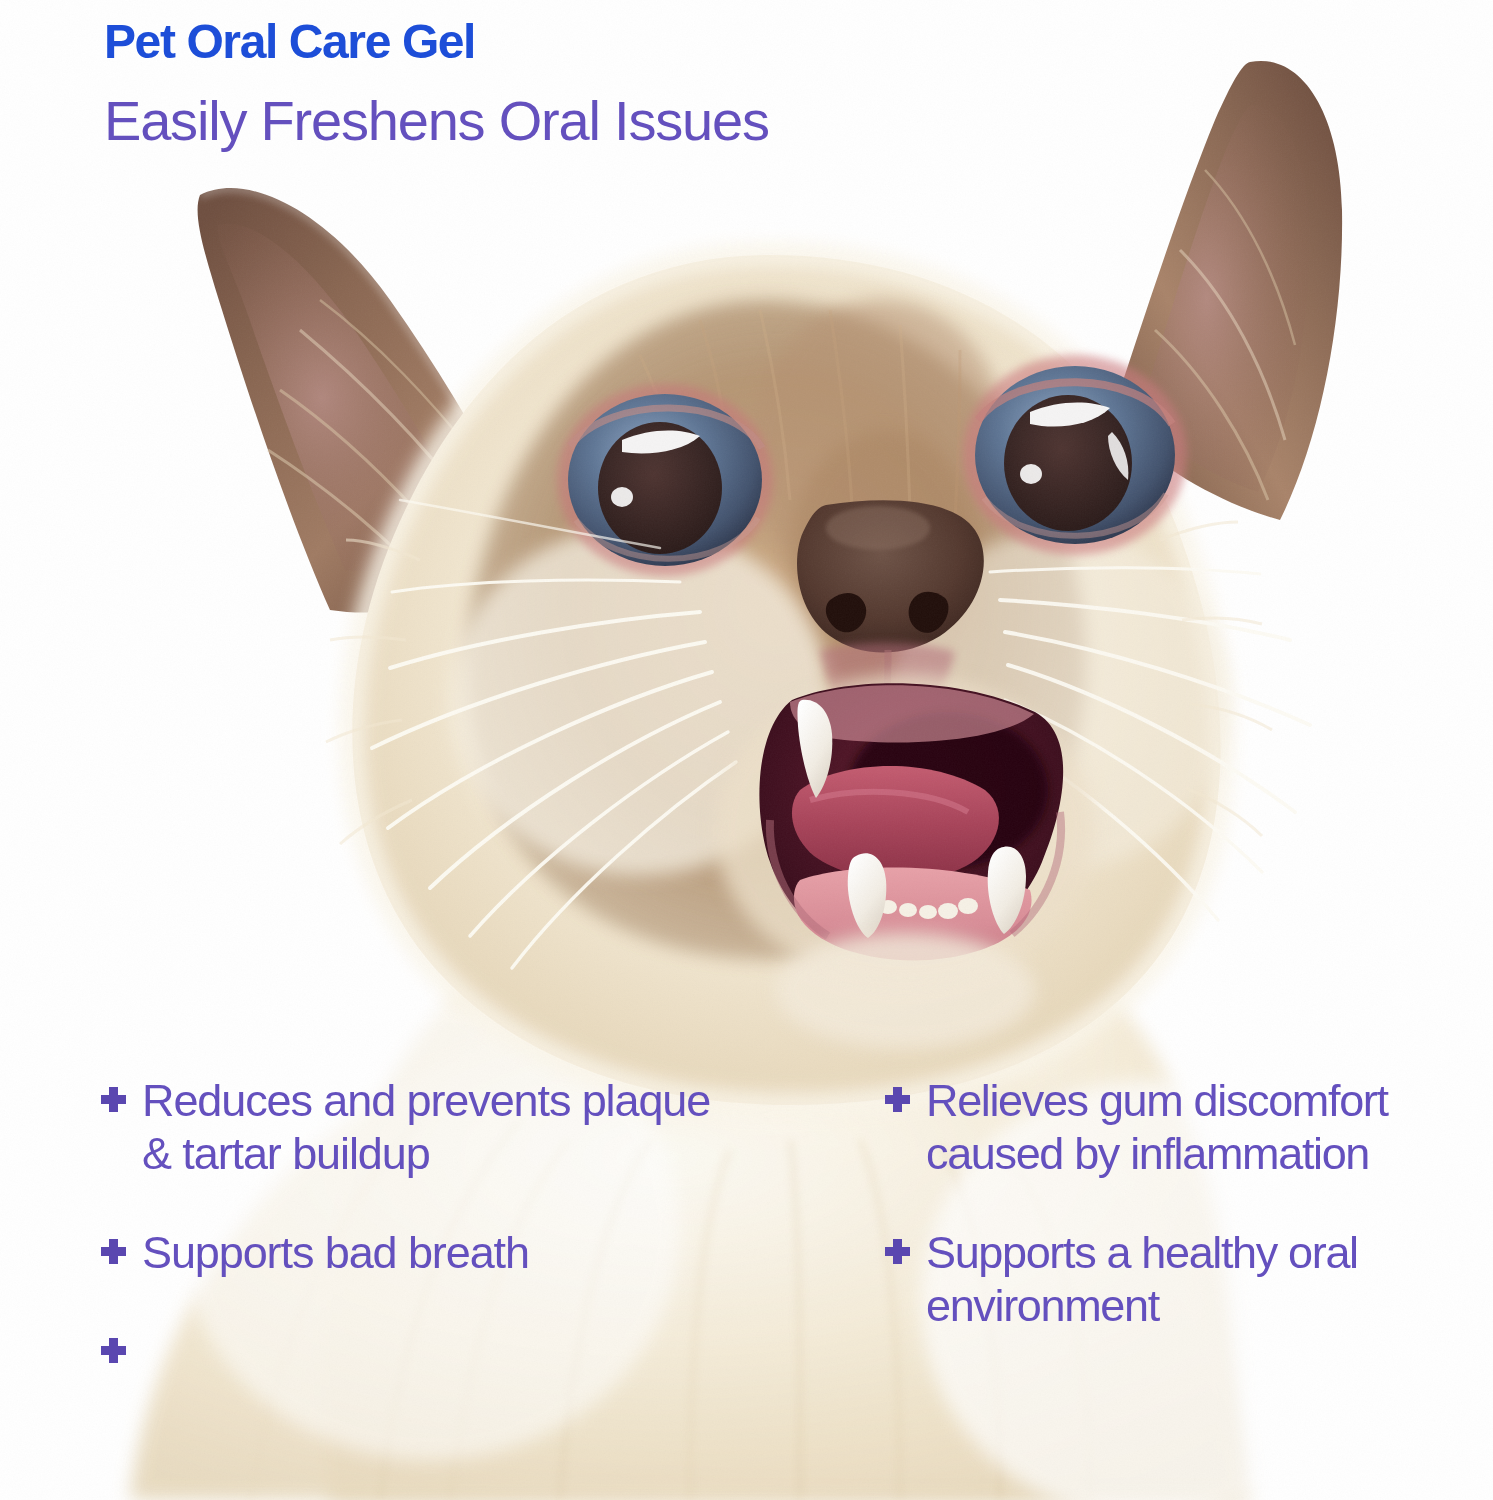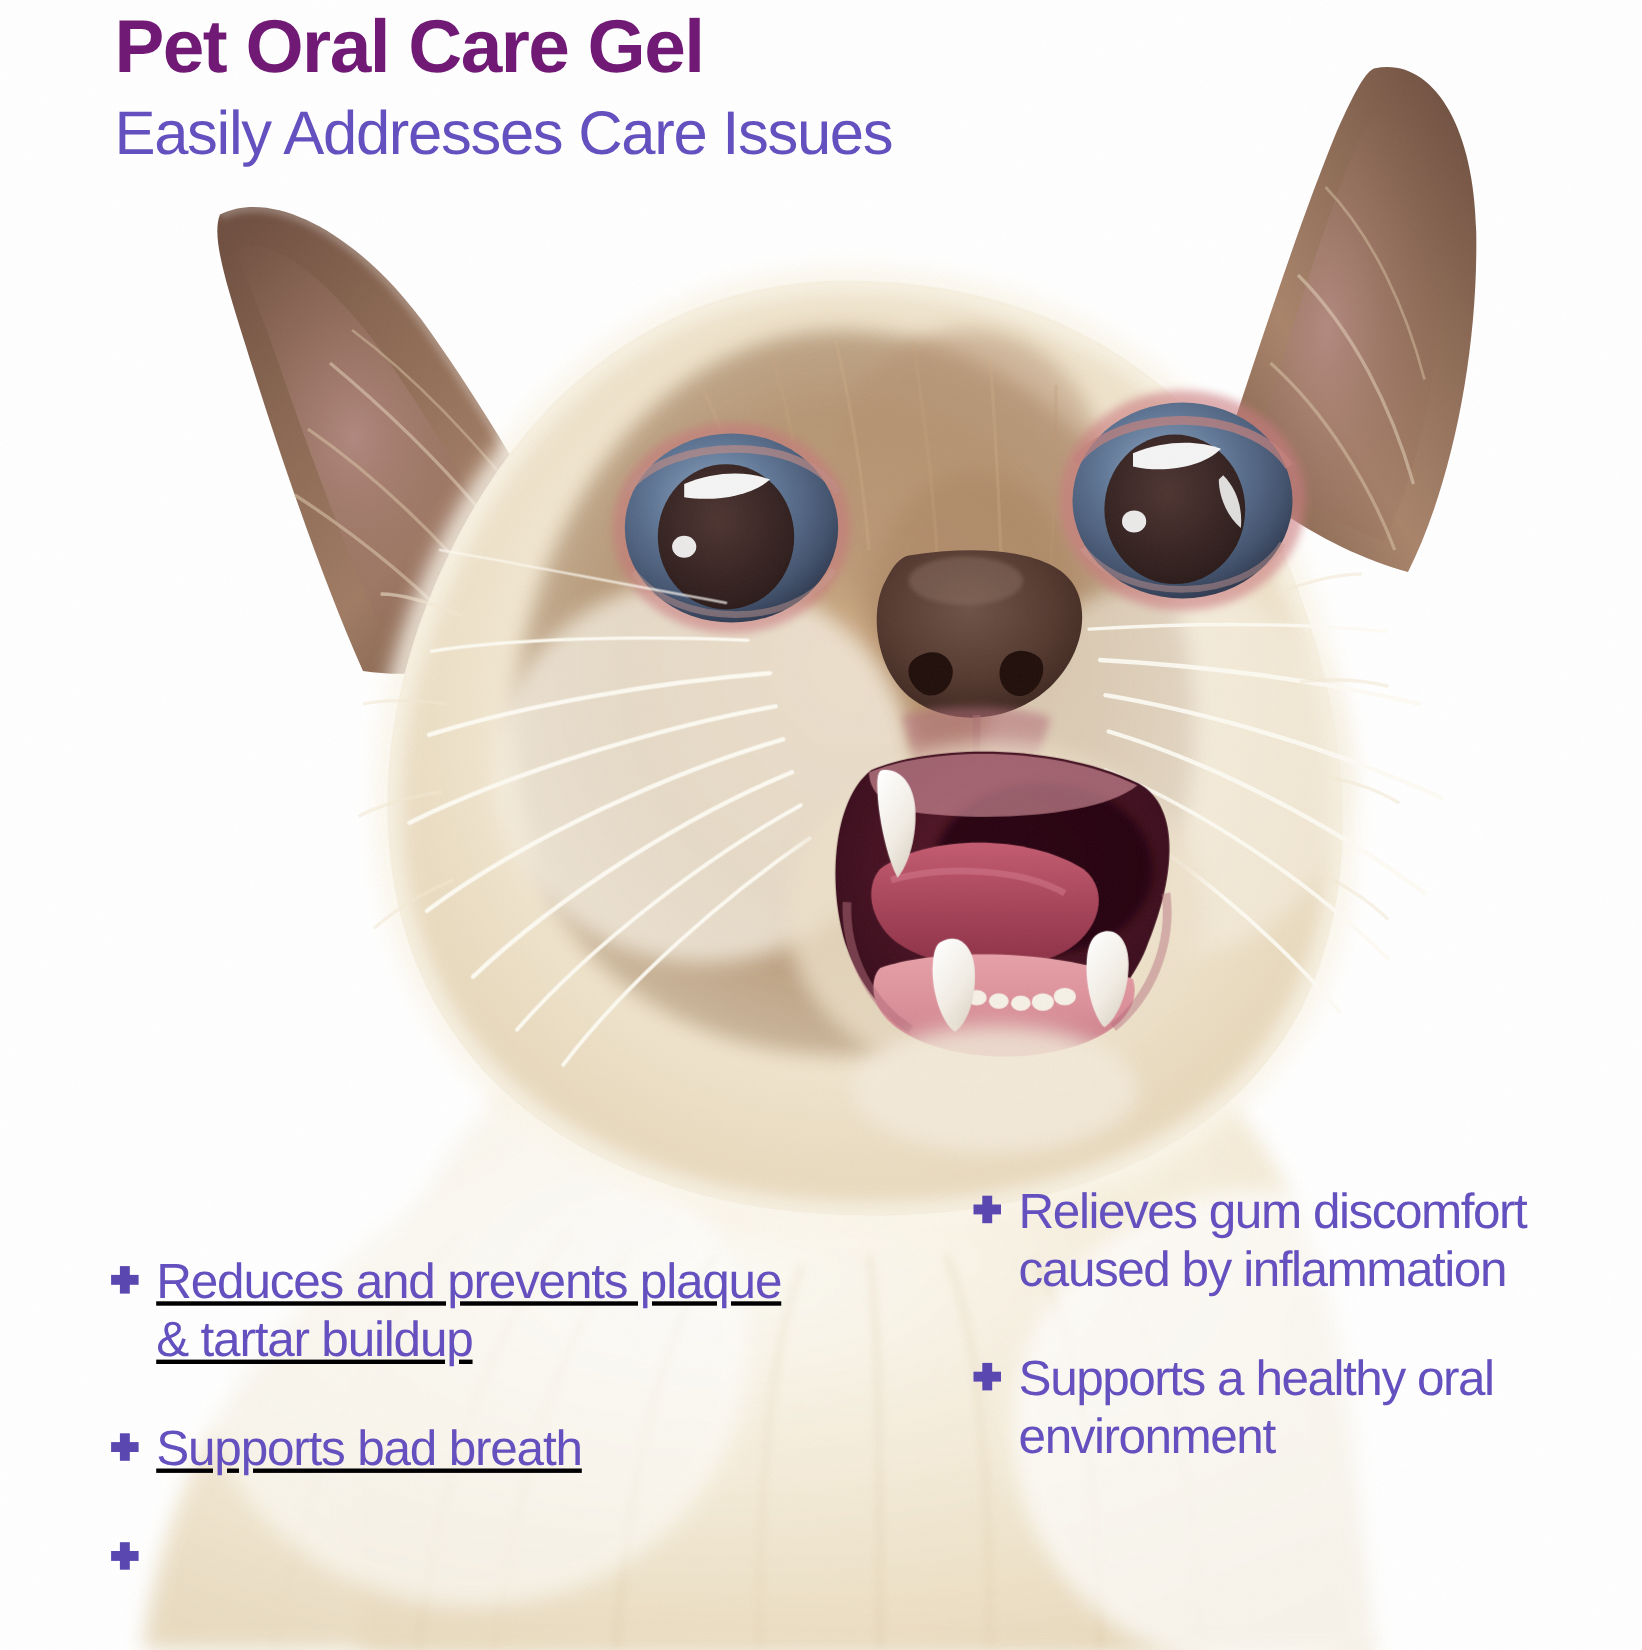--- a/index.html
+++ b/index.html
@@ -33,43 +33,43 @@
     position: absolute;
     left: 104px;
     top: 4px;
     width: 1100px;
     z-index: 40;
   }
 
   #title {
     font-family: "Liberation Sans", sans-serif;
     font-weight: bold;
-    font-size: 68px;
+    font-size: 48px;
     line-height: 76px;
     letter-spacing: -1.4px;
-    color: #701a75;
+    color: #1d4ed8;
     white-space: nowrap;
   }
 
   #subtitle {
     font-family: "Liberation Sans", sans-serif;
     font-weight: normal;
     font-size: 56px;
     line-height: 66px;
     letter-spacing: -1.2px;
     color: #6450BE;
     white-space: nowrap;
     margin-top: 8px;
   }
 
   .bullets-col {
     position: absolute;
     z-index: 40;
   }
-  #bullets-left  { left: 100px;  top: 1138px; width: 620px; text-decoration: underline; }
+  #bullets-left  { left: 100px;  top: 1074px; width: 620px; }
   #bullets-right { left: 884px;  top: 1074px; width: 620px; }
 
   .bullet-item {
     display: flex;
     align-items: flex-start;
     margin-bottom: 46px;
   }
   .bullet-item:last-child { margin-bottom: 0; }
 
   .bullet-icon {
@@ -473,21 +473,21 @@
       <path d="M 1186 788 C 1216 800 1244 818 1262 836"></path>
     </g>
 
     <rect x="0" y="0" width="1493" height="1500" filter="url(#grain)" opacity="0.045"></rect>
 
     <rect x="0" y="0" width="1493" height="1500" fill="url(#edgeFade)" opacity="0"></rect>
   </svg>
 
   <div id="header-block">
     <div id="title">Pet Oral Care Gel</div>
-    <div id="subtitle">Easily Addresses Care Issues</div>
+    <div id="subtitle">Easily Freshens Oral Issues</div>
   </div>
 
   <div id="bullets-left" class="bullets-col">
     <div class="bullet-item">
       <span class="bullet-icon"></span>
       <span class="bullet-text">Reduces and prevents plaque &amp; tartar buildup</span>
     </div>
     <div class="bullet-item">
       <span class="bullet-icon"></span>
       <span class="bullet-text">Supports bad breath</span>

